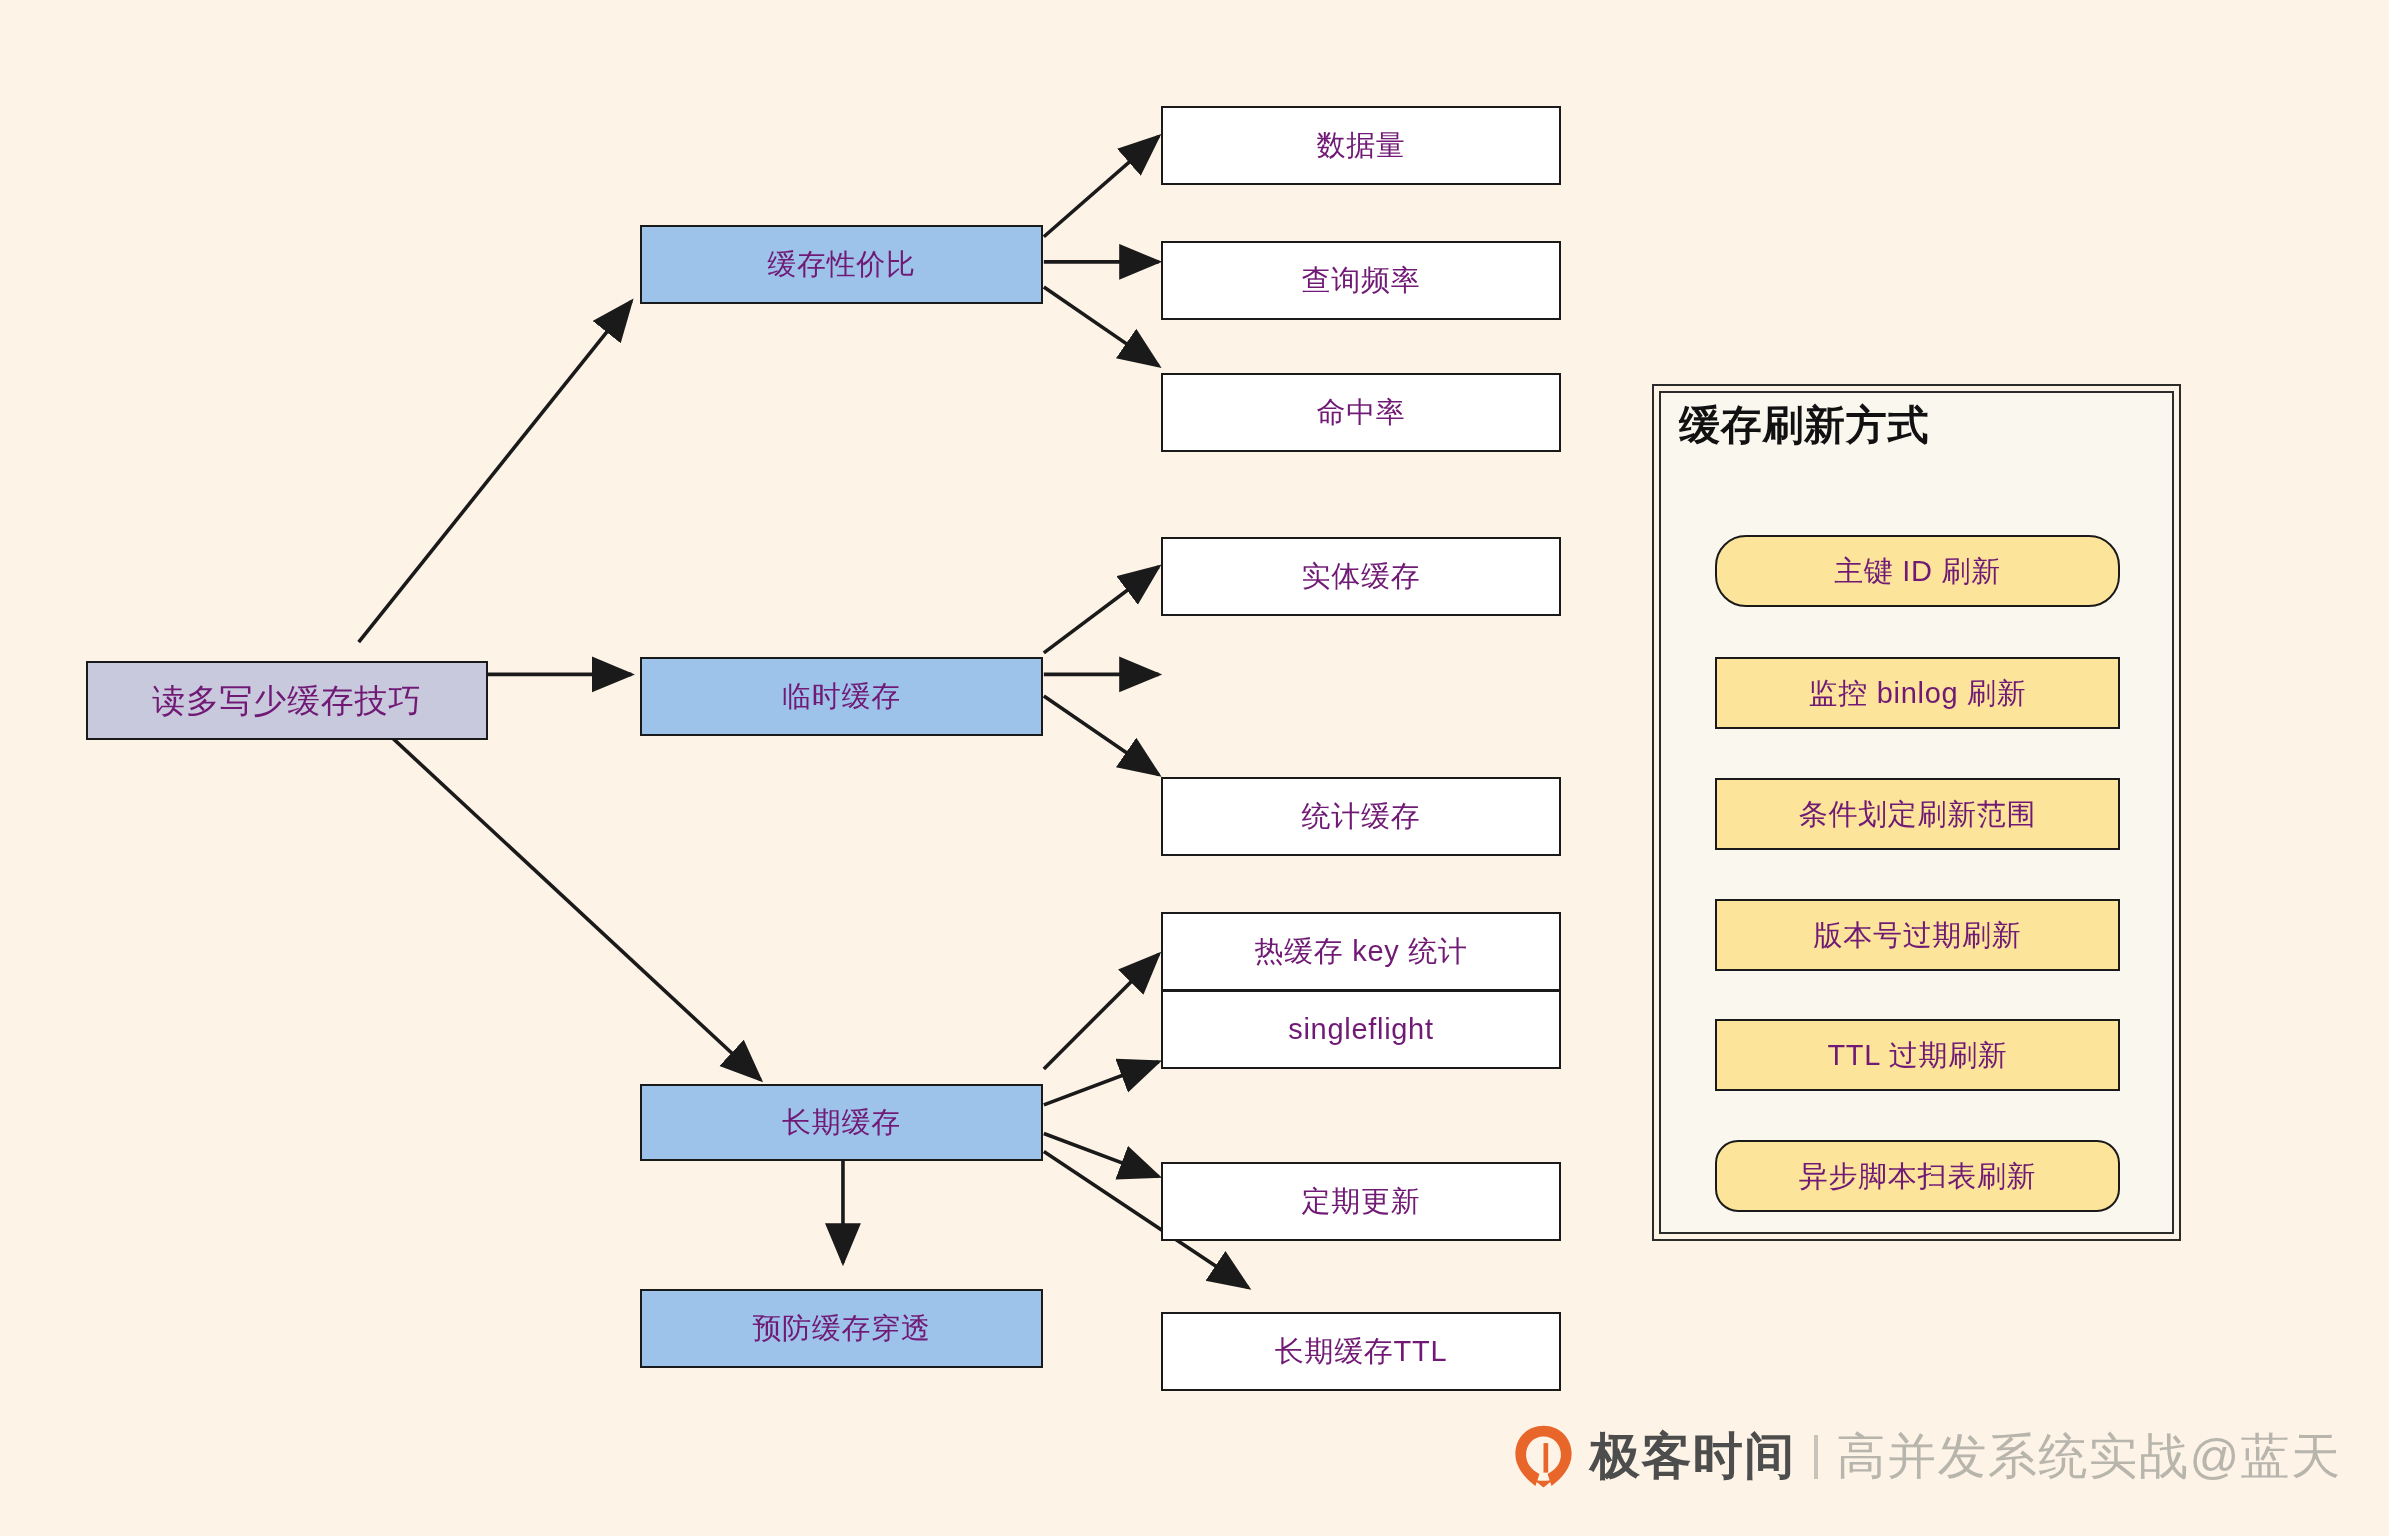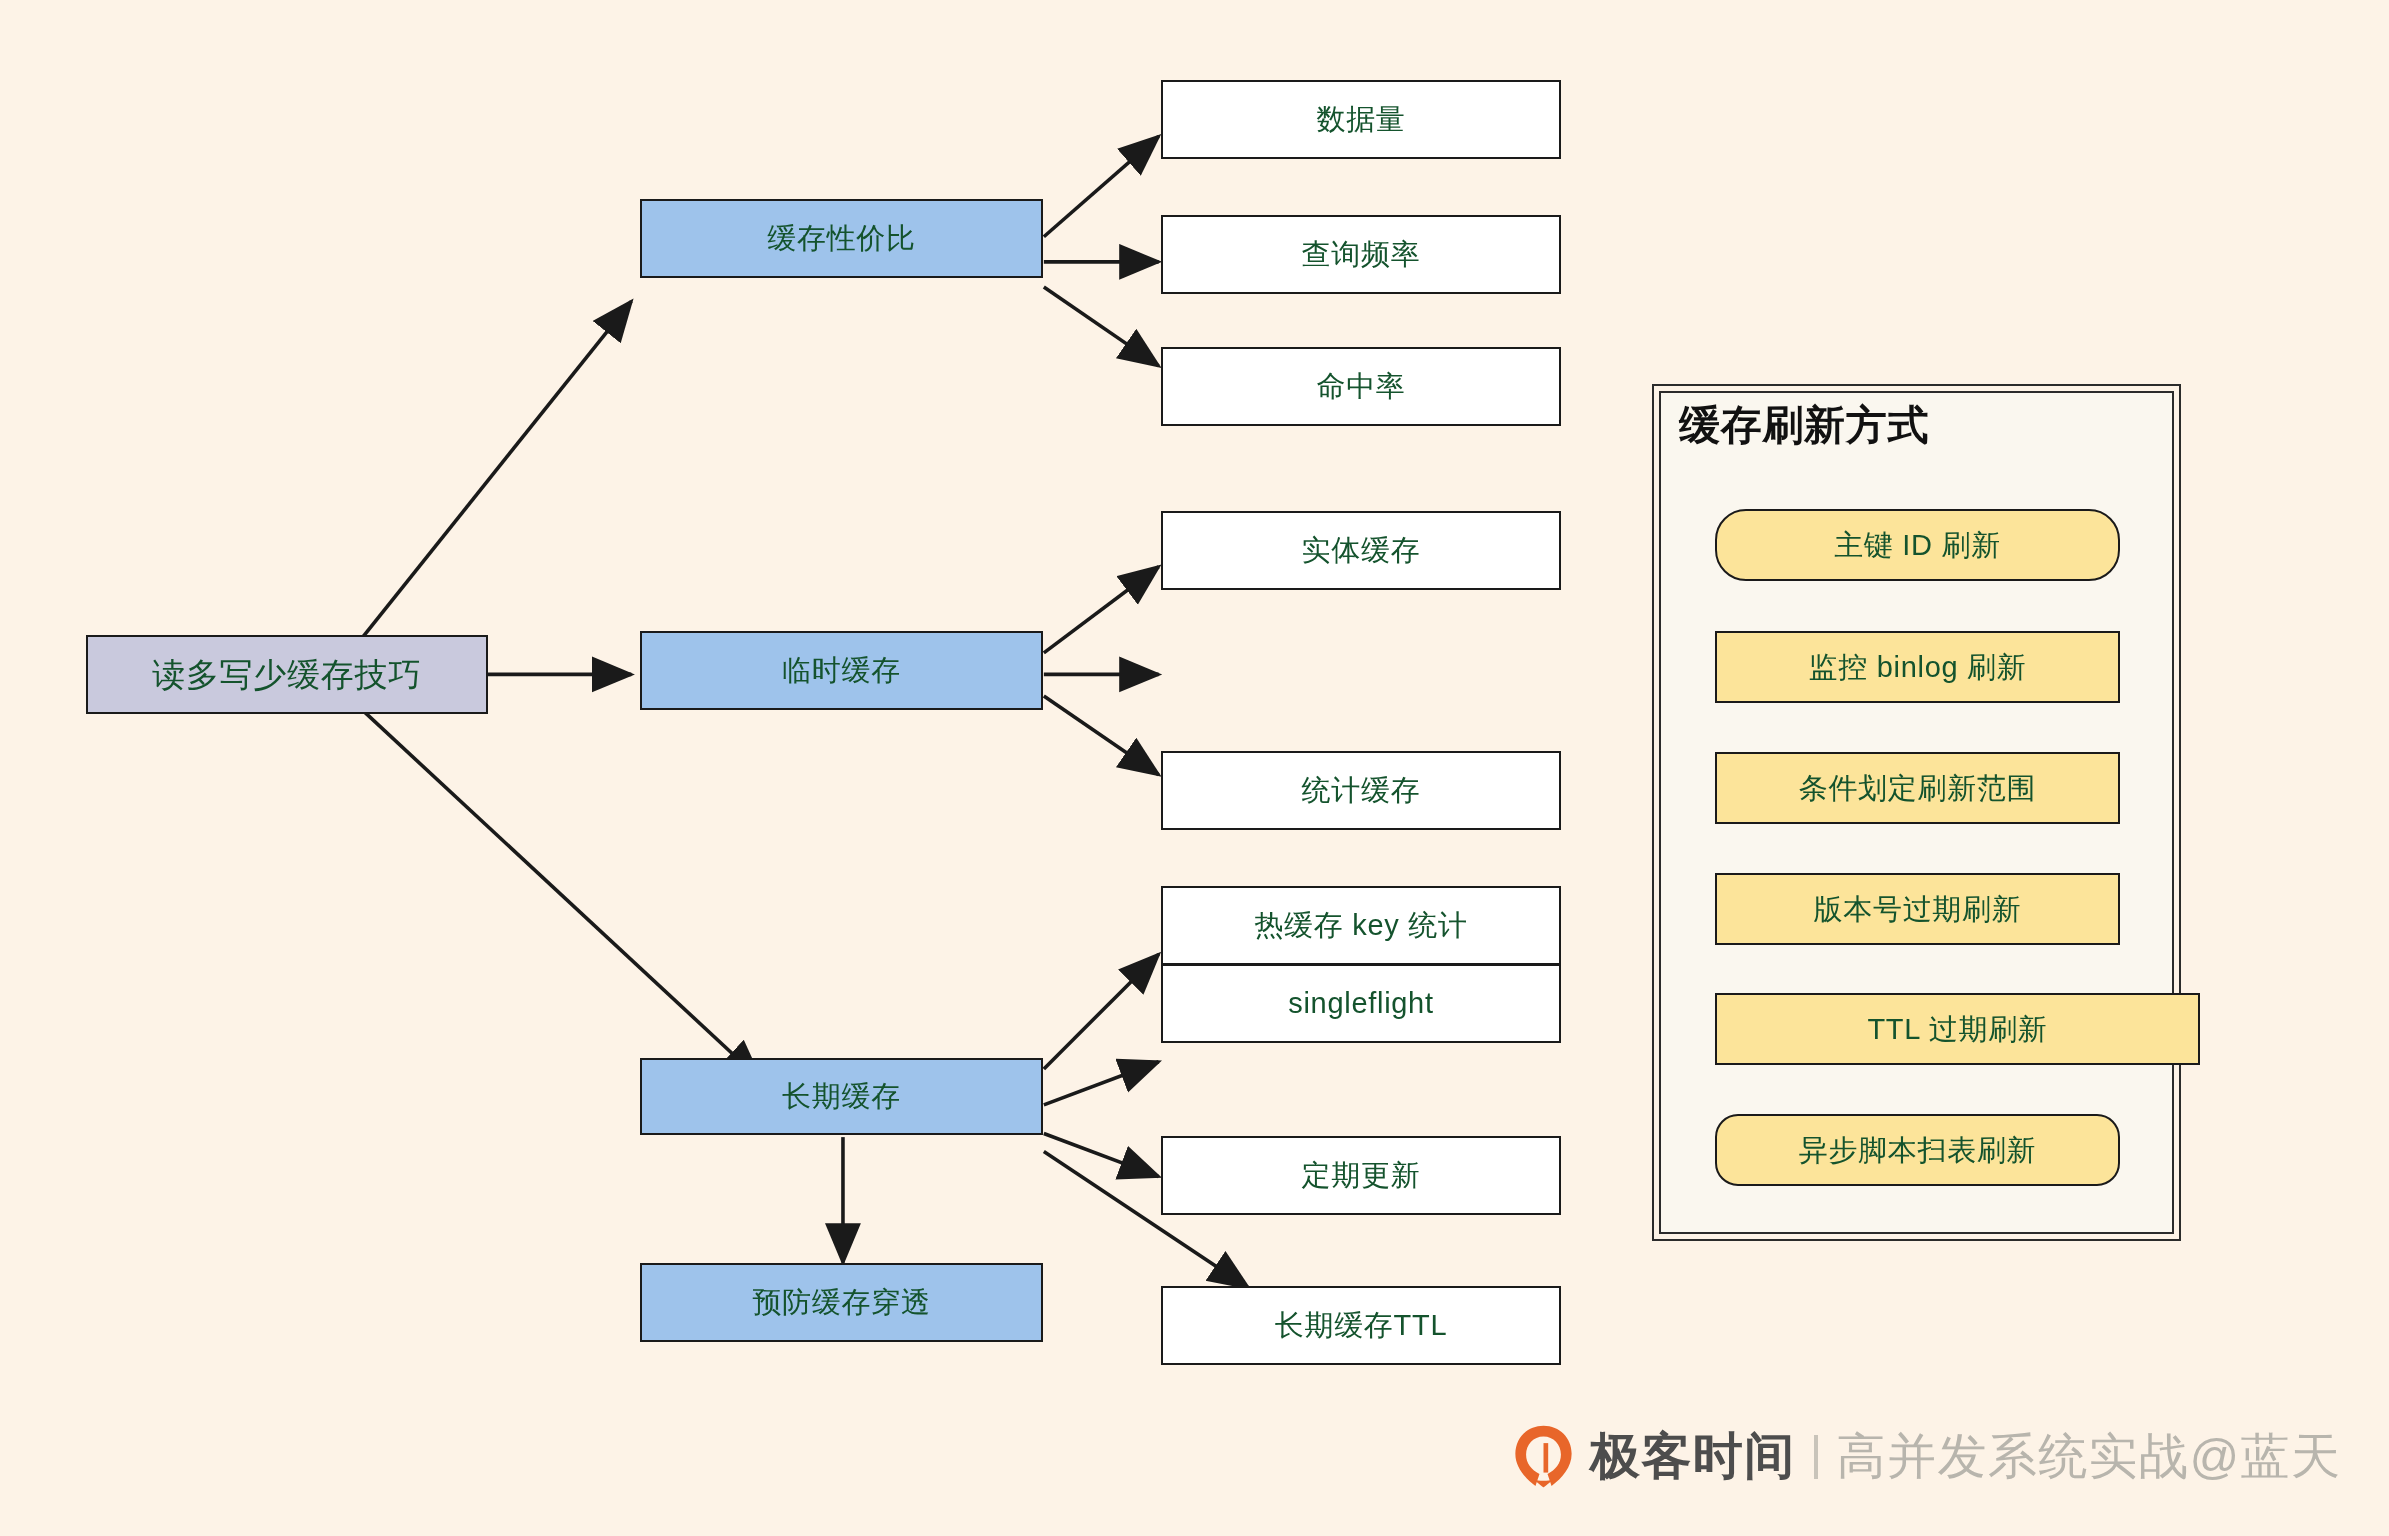--- a/index.html
+++ b/index.html
@@ -9,24 +9,25 @@
     font-family:"Liberation Sans","DejaVu Sans",sans-serif;
     position:relative;overflow:hidden;
   }
   #canvas{position:absolute;inset:0;width:2389px;height:1536px;}
   .svg-layer{position:absolute;left:0;top:0;width:2389px;height:1536px;pointer-events:none;}
 
   .node{
     position:absolute;box-sizing:border-box;
     border:2.9px solid #1a1a1a;
     display:flex;align-items:center;justify-content:center;
-    text-align:center;color:#14532d;
+    text-align:center;color:#701a75;
     font-size:29px;line-height:1.25;
     letter-spacing:0.7px;
     padding:0 28px;
+    margin-top:26px;
   }
   .node.root{background:#C9C9DD;font-size:33px;}
   .node.blue{background:#9EC3EB;}
   .node.leaf{background:#FFFFFF;}
   .node.yellow{background:#FCE49A;border-width:2.9px;font-size:29px;}
 
   .panel{
     position:absolute;box-sizing:border-box;
     background:#FAF7EF;
     border:2.9px solid #2b2b2b;
@@ -120,21 +121,21 @@
   <div class="node blue" style="left:640px;top:1263px;width:403px;height:79px;">预防缓存穿透</div>
 
   <div class="panel" style="left:1659px;top:391px;width:515px;height:843px;"></div>
 
   <div class="panel-title" style="left:1679px;top:398px;">缓存刷新方式</div>
 
   <div class="node yellow" style="left:1715px;top:509px;width:405px;height:72px;border-radius:31px;">主键 ID 刷新</div>
   <div class="node yellow" style="left:1715px;top:631px;width:405px;height:72px;">监控 binlog 刷新</div>
   <div class="node yellow" style="left:1715px;top:752px;width:405px;height:72px;">条件划定刷新范围</div>
   <div class="node yellow" style="left:1715px;top:873px;width:405px;height:72px;">版本号过期刷新</div>
-  <div class="node yellow" style="left:1715px;top:993px;width:485px;height:72px;">TTL 过期刷新</div>
+  <div class="node yellow" style="left:1715px;top:993px;width:405px;height:72px;">TTL 过期刷新</div>
   <div class="node yellow" style="left:1715px;top:1114px;width:405px;height:72px;border-radius:23px;">异步脚本扫表刷新</div>
 
   <div class="footer">
     <div class="logo-mark">
       <svg viewBox="0 0 100 100" width="67" height="67" xmlns="http://www.w3.org/2000/svg">
         <path d="M50 4 C26 4 8 22 8 46 C8 66 22 82 38 94 L44 76 C32 70 24 60 24 47
                  C24 32 35 20 50 20 C65 20 76 32 76 47 C76 60 68 70 56 76 L62 94
                  C78 82 92 66 92 46 C92 22 74 4 50 4 Z" fill="#E8662A"></path>
         <path d="M50 30 L50 74 L57 74 L57 30 Z" fill="#E8662A"></path>
         <path d="M36 84 C42 91 50 96 50 96 C50 96 58 91 64 84 C58 87 42 87 36 84 Z" fill="#E8662A"></path>

